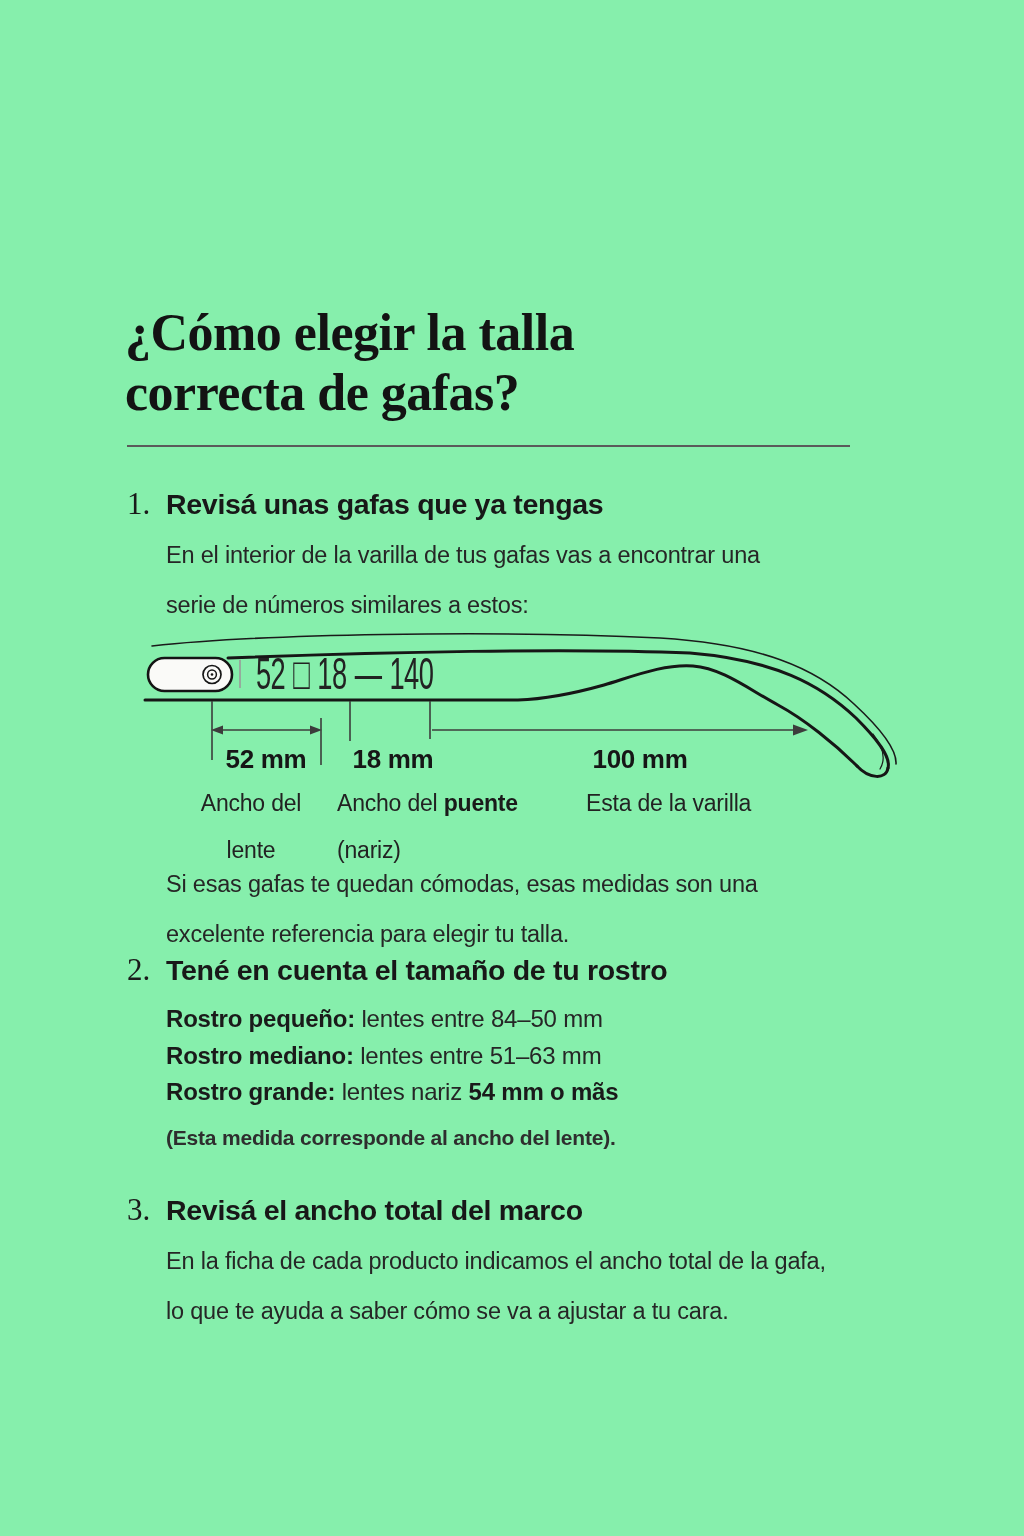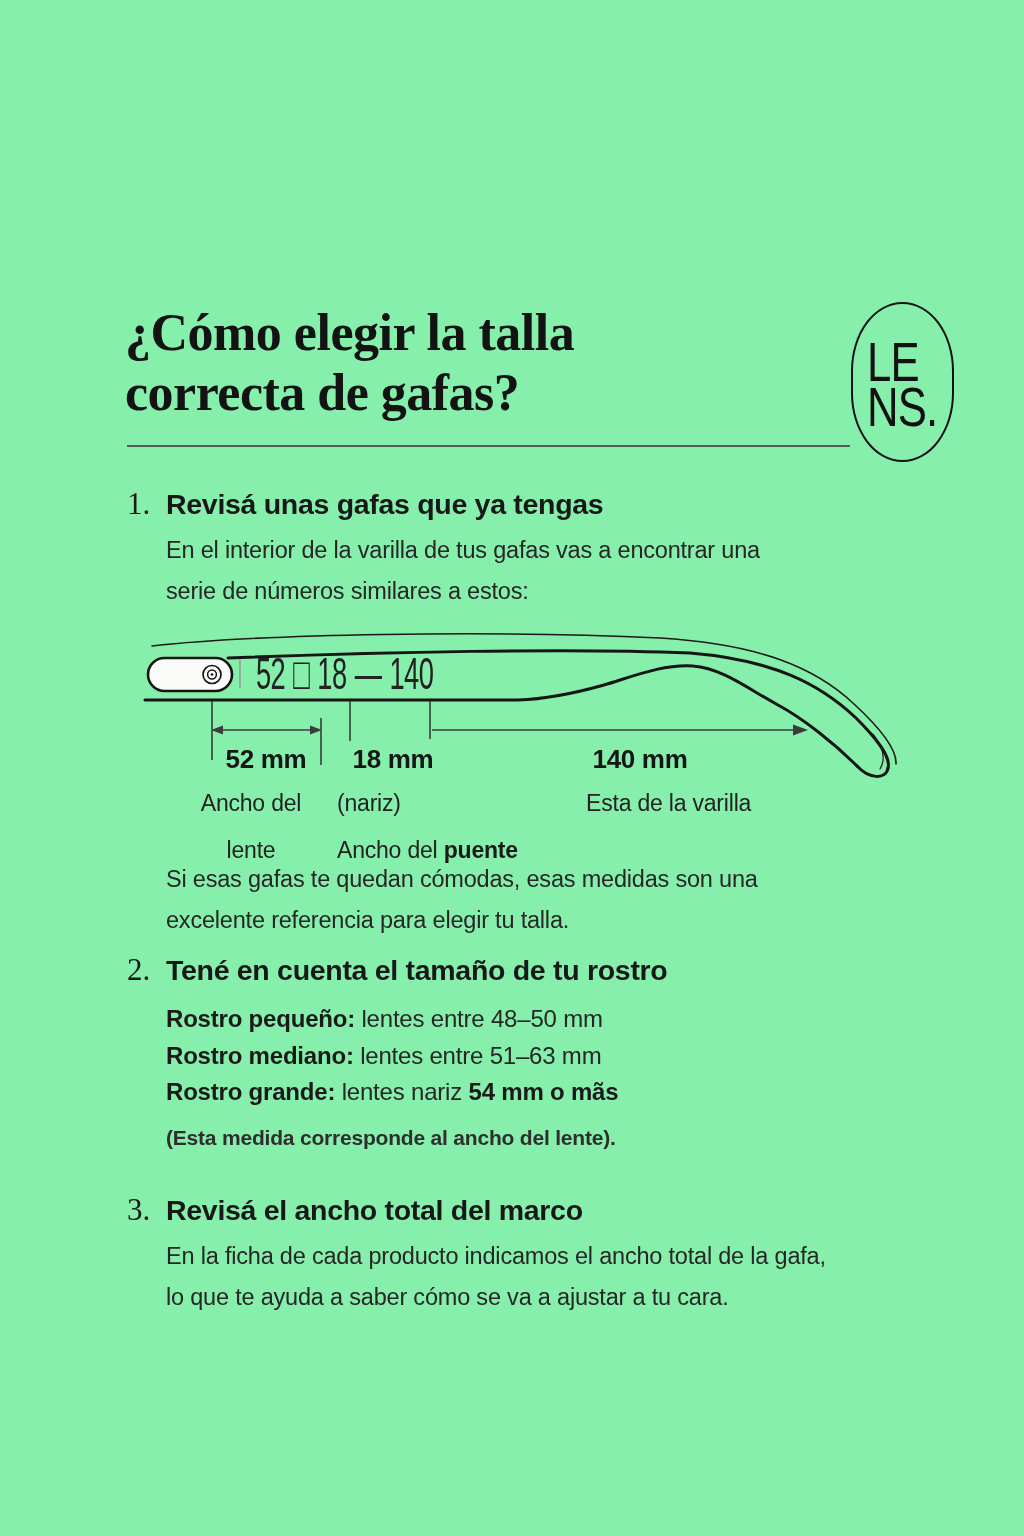--- a/index.html
+++ b/index.html
@@ -46,21 +46,21 @@
     font-family:"Liberation Serif", serif;
     font-size:31px; font-weight:400; color:#1a1a1a;
     width:39px; flex:0 0 39px;
   }
   .sec-title {
     font-size:28.5px; font-weight:700; color:#181818;
     letter-spacing:-0.3px;
   }
   .body-text {
     position:absolute; left:166px;
-    font-size:23.5px; line-height:41px; color:#262626;
+    font-size:23.5px; line-height:50px; color:#262626;
     letter-spacing:-0.2px;
   }
   .face-list { position:absolute; left:166px; top:1001px;
     font-size:24px; line-height:36.5px; color:#262626; letter-spacing:-0.2px; }
   .face-list .b, .b { font-weight:700; color:#1a1a1a; }
   .note {
     position:absolute; left:166px; top:1126px;
     font-size:21px; color:#2e2e2e; letter-spacing:-0.2px;font-weight:bold;
   }
 
@@ -90,23 +90,20 @@
   .ml3 { left:446px; }
 </style>
 </head>
 <body>
 
 <div class="page">
 
   <h1 class="title pre">¿Cómo elegir la talla
 correcta de gafas?</h1>
   <div class="rule"></div>
-  <div class="logo">
-    <div class="logo-text"><span>LE</span><br><span>NS.</span></div>
-  </div>
 
   <div class="sec-head" style="top:486px">
     <span class="sec-num">1.</span>
     <span class="sec-title">Revisá unas gafas que ya tengas</span>
   </div>
   <p class="body-text pre" style="top:530px">En el interior de la varilla de tus gafas vas a encontrar una
 serie de números similares a estos:</p>
 
   <div class="diagram">
     <svg width="790" height="232" viewBox="0 0 790 232">
@@ -143,40 +140,40 @@
         <polygon points="71,108 83,103.5 83,112.5"></polygon>
         <polygon points="182,108 170,103.5 170,112.5"></polygon>
         <polygon points="668,108 653,102.5 653,113.5"></polygon>
       </g>
     </svg>
 
     <div class="engraving">52 □ 18 — 140</div>
 
     <div class="mval mval52">52 mm</div>
     <div class="mval mval18">18 mm</div>
-    <div class="mval mval140">140 mm</div>
+    <div class="mval mval140">100 mm</div>
 
     <div class="mlabel ml1 pre">Ancho del
 lente</div>
     <div class="mlabel ml2">
+      <div><span>Ancho del </span><span class="b">puente</span></div>
       <div>(nariz)</div>
-      <div><span>Ancho del </span><span class="b">puente</span></div>
     </div>
     <div class="mlabel ml3">Esta de la varilla</div>
   </div>
 
   <p class="body-text pre" style="top:859px">Si esas gafas te quedan cómodas, esas medidas son una
 excelente referencia para elegir tu talla.</p>
 
   <div class="sec-head" style="top:952px">
     <span class="sec-num">2.</span>
     <span class="sec-title">Tené en cuenta el tamaño de tu rostro</span>
   </div>
   <div class="face-list">
-    <div><span class="b">Rostro pequeño:</span><span> lentes entre 48–50 mm</span><span class="b"></span></div>
+    <div><span class="b">Rostro pequeño:</span><span> lentes entre 84–50 mm</span><span class="b"></span></div>
     <div><span class="b">Rostro mediano:</span><span> lentes entre 51–63 mm</span><span class="b"></span></div>
     <div><span class="b">Rostro grande:</span><span> lentes nariz </span><span class="b">54 mm o mãs</span></div>
   </div>
   <div class="note">(Esta medida corresponde al ancho del lente).</div>
 
   <div class="sec-head" style="top:1192px">
     <span class="sec-num">3.</span>
     <span class="sec-title">Revisá el ancho total del marco</span>
   </div>
   <p class="body-text pre" style="top:1236px">En la ficha de cada producto indicamos el ancho total de la gafa,

